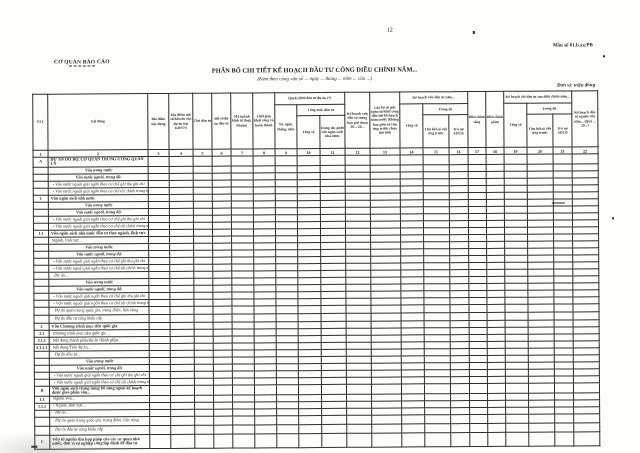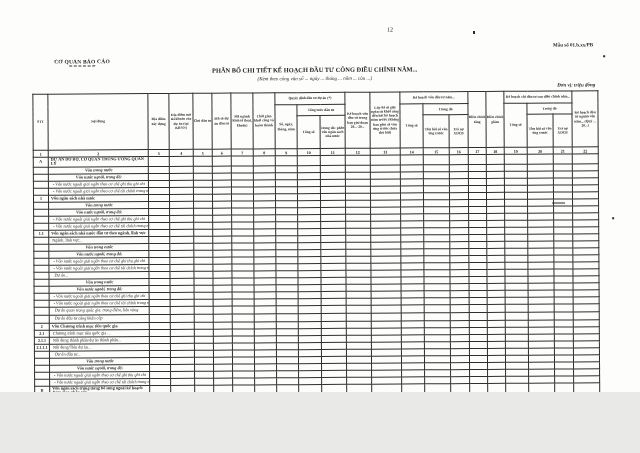--- a/index.html
+++ b/index.html
@@ -1,16 +1,16 @@
 <!DOCTYPE html>
 <html><head>
 <meta charset="utf-8">
 <style>
   html,body{margin:0;padding:0;background:#e9e9e7;}
-  .page{position:relative;width:640px;height:392px;background:#fdfdfb;overflow:hidden;
+  .page{position:relative;width:640px;height:453px;background:#fdfdfb;overflow:hidden;
         font-family:"Liberation Serif","DejaVu Serif",serif;color:#1c1c1c;}
   .sheet{position:absolute;inset:0;transform:rotate(-0.35deg);transform-origin:50% 50%;}
   .pageno{position:absolute;top:27px;left:388px;font-size:6px;}
   .formno{position:absolute;top:44px;right:46px;font-size:5px;font-weight:bold;}
   .agency{position:absolute;top:57px;left:55px;font-size:5.5px;font-weight:bold;letter-spacing:.2px;}
   .agency-underline{width:26px;margin:1px auto 0;border-top:1px dashed #333;}
   .title{position:absolute;top:66px;left:33px;width:565px;text-align:center;font-size:6.4px;font-weight:bold;}
   .subtitle{position:absolute;top:76px;left:33px;width:565px;text-align:center;font-size:5px;font-style:italic;}
   .unit{position:absolute;top:84px;right:44px;font-size:5px;font-style:italic;font-weight:bold;}
   table{position:absolute;top:92px;left:33px;width:565px;table-layout:fixed;border-collapse:collapse;}

